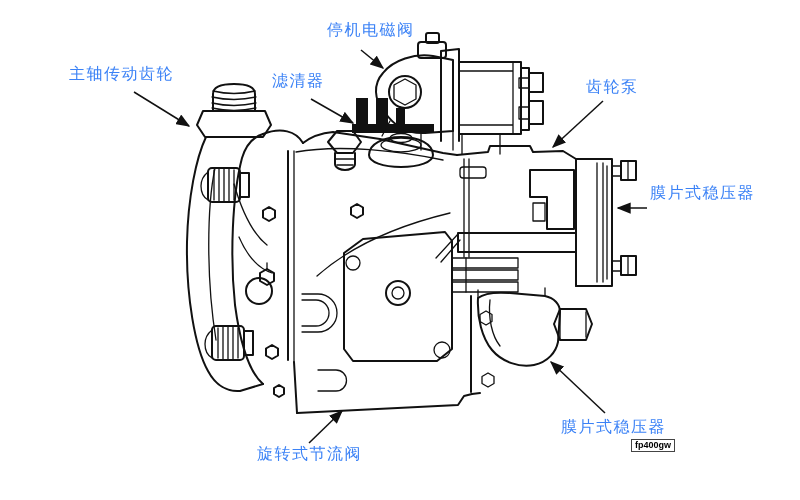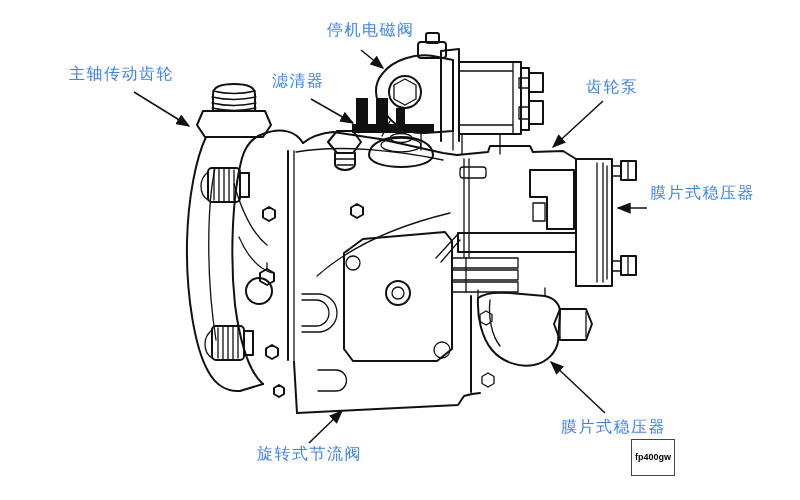--- a/index.html
+++ b/index.html
@@ -20,21 +20,21 @@
     white-space:nowrap;
     user-select:none;
   }
   .figcode{
     position:absolute;
     border:1px solid #444;
     color:#000;
     font-size:9px;
     font-weight:bold;
     line-height:11px;
-    padding:12px 3px;
+    padding:0 3px;
     letter-spacing:0;
   }
   .ink{stroke:#111;fill:none;stroke-width:2;stroke-linecap:round;stroke-linejoin:round;}
   .thin{stroke-width:1.3;}
   .leader{stroke:#111;stroke-width:1.5;fill:none;}
 </style>
 </head>
 <body>
 
 <div class="stage">

